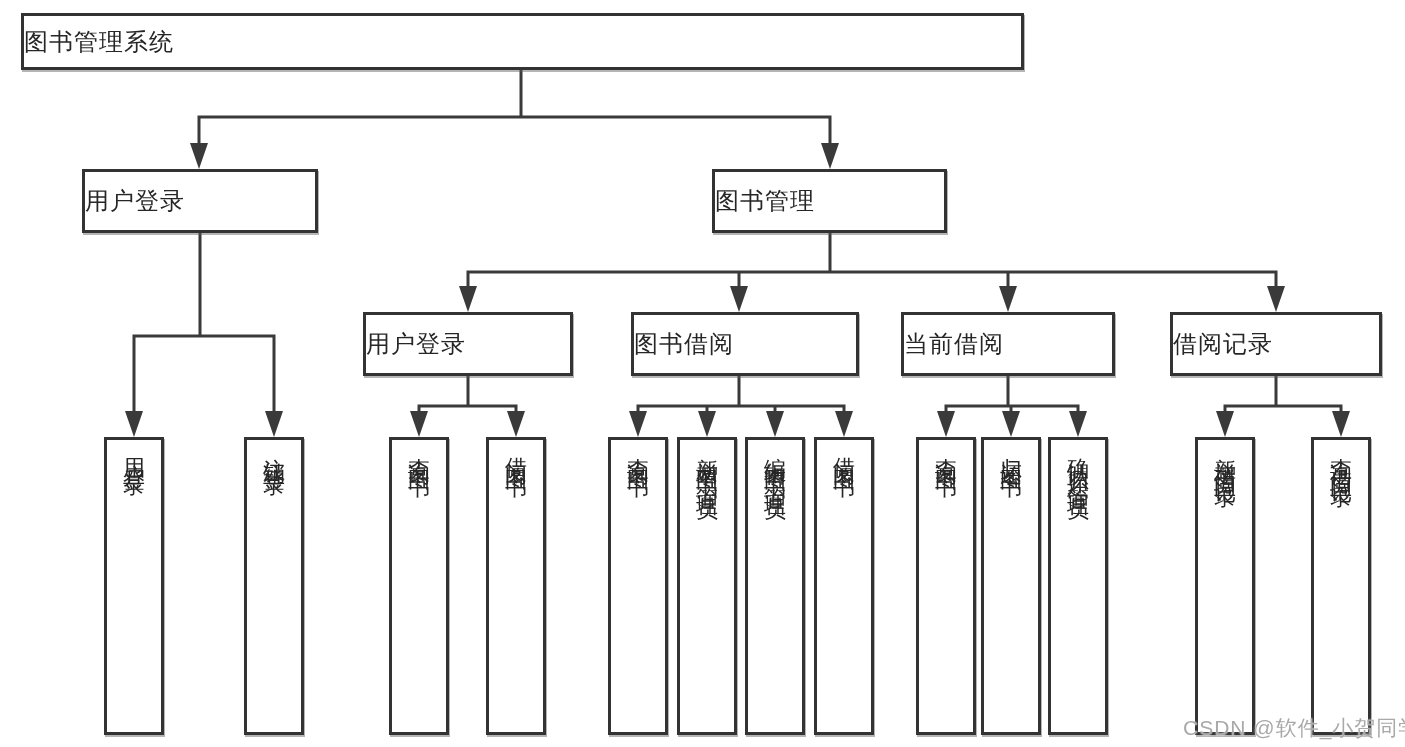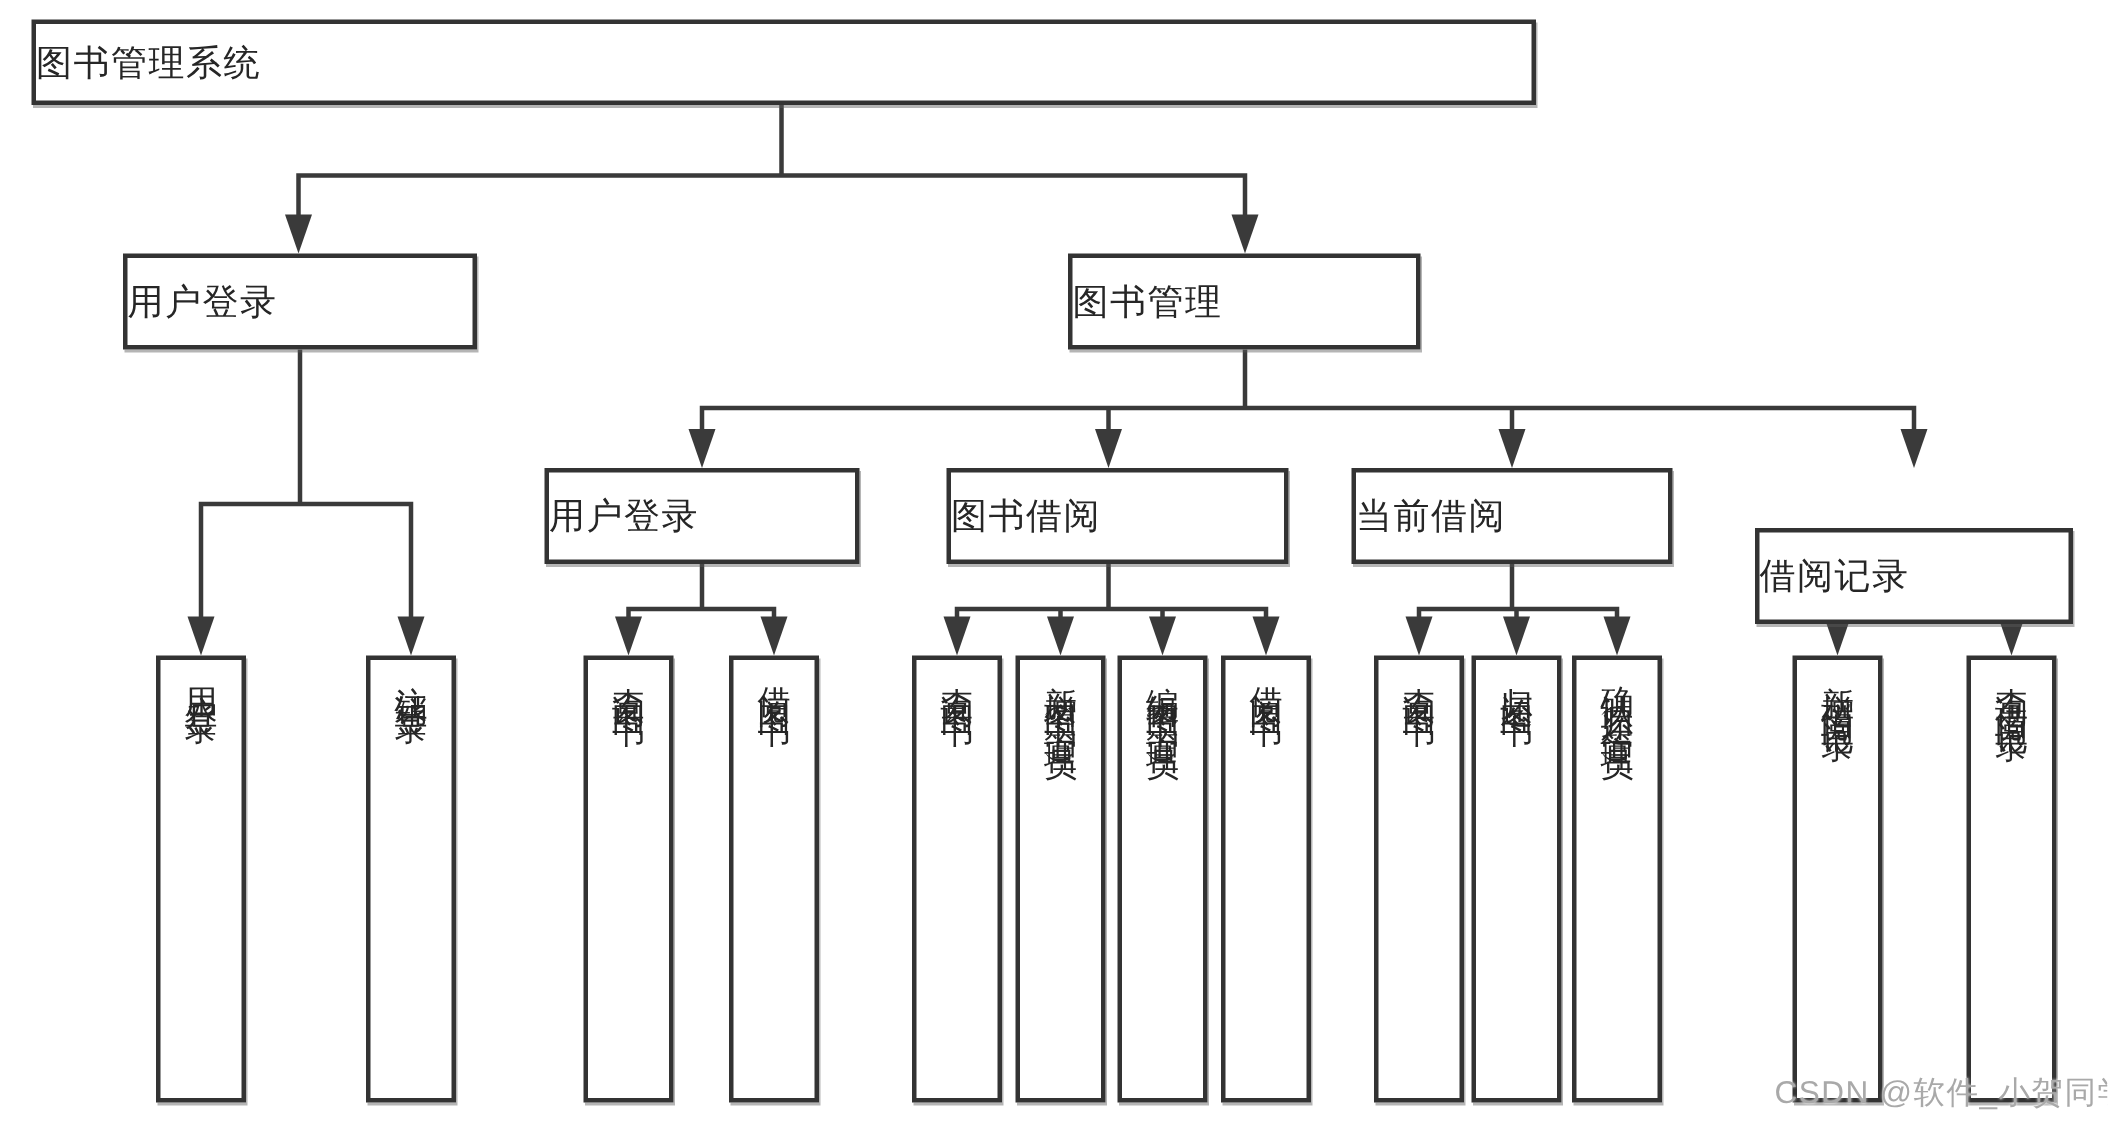--- a/index.html
+++ b/index.html
@@ -101,21 +101,21 @@
 
   <div class="box h lv3" style="left:363px;width:210px;">
     <span>用户登录</span>
   </div>
   <div class="box h lv3" style="left:631px;width:228px;">
     <span>图书借阅</span>
   </div>
   <div class="box h lv3" style="left:901px;width:214px;">
     <span>当前借阅</span>
   </div>
-  <div class="box h lv3" style="left:1170px;width:212px;margin-top:40px;">
+  <div class="box h lv3" style="left:1170px;width:212px;">
     <span>借阅记录</span>
   </div>
 
   <div class="box v" style="left:104px;">
     <span>用户登录</span>
   </div>
   <div class="box v" style="left:244px;">
     <span>注销登录</span>
   </div>
 

